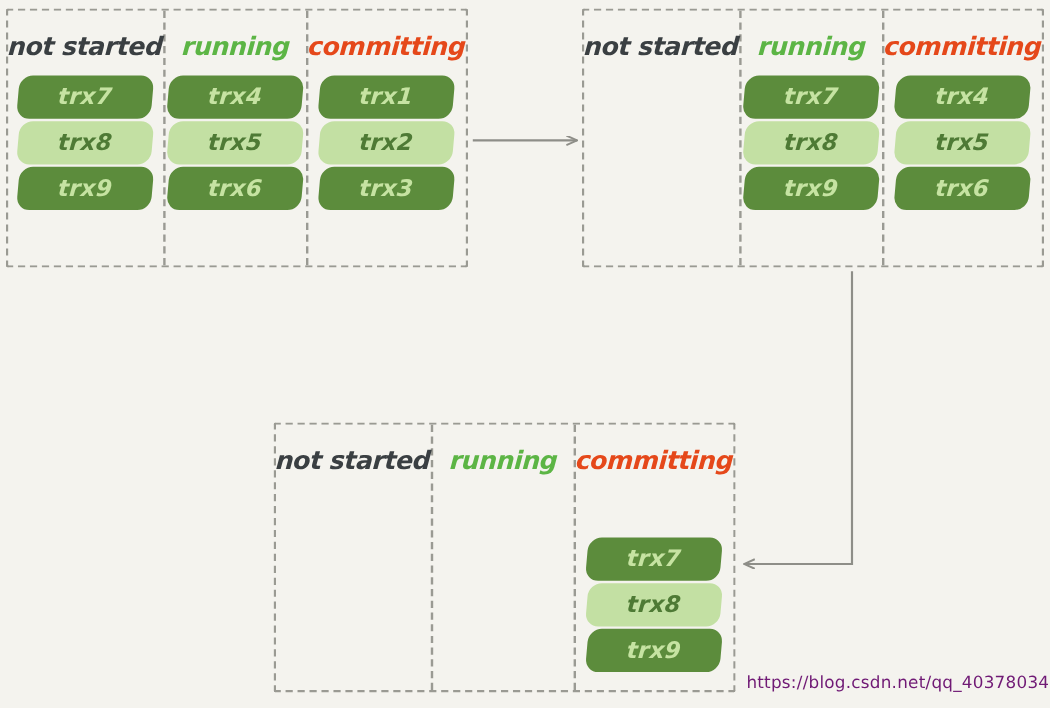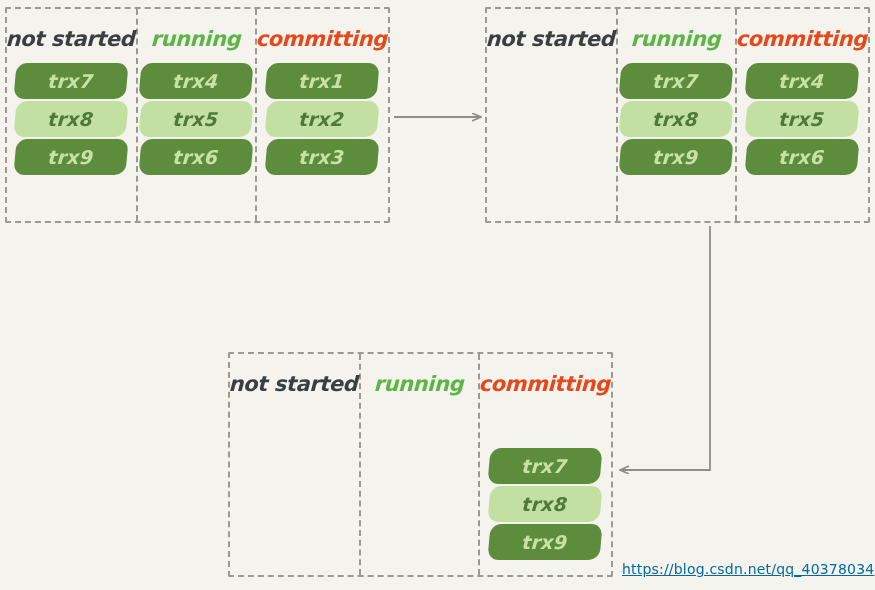--- a/index.html
+++ b/index.html
@@ -99,25 +99,24 @@
     height: 590px;
     pointer-events: none;
   }
 
   
   .watermark {
     position: absolute;
     left: 622px;
     top: 561px;
     font-size: 14px;
-    color: #0369a1;
+    color: #701a75;
     font-family: "DejaVu Sans", sans-serif;
     white-space: nowrap;
     letter-spacing: 0.2px;
-    text-decoration: underline;
   }
 </style>
 </head>
 <body>
 
 <div id="canvas">
 
   <div class="group" id="group-1" style="left:5px; top:7px; width:385px; height:216px;">
 
     <div class="column">

